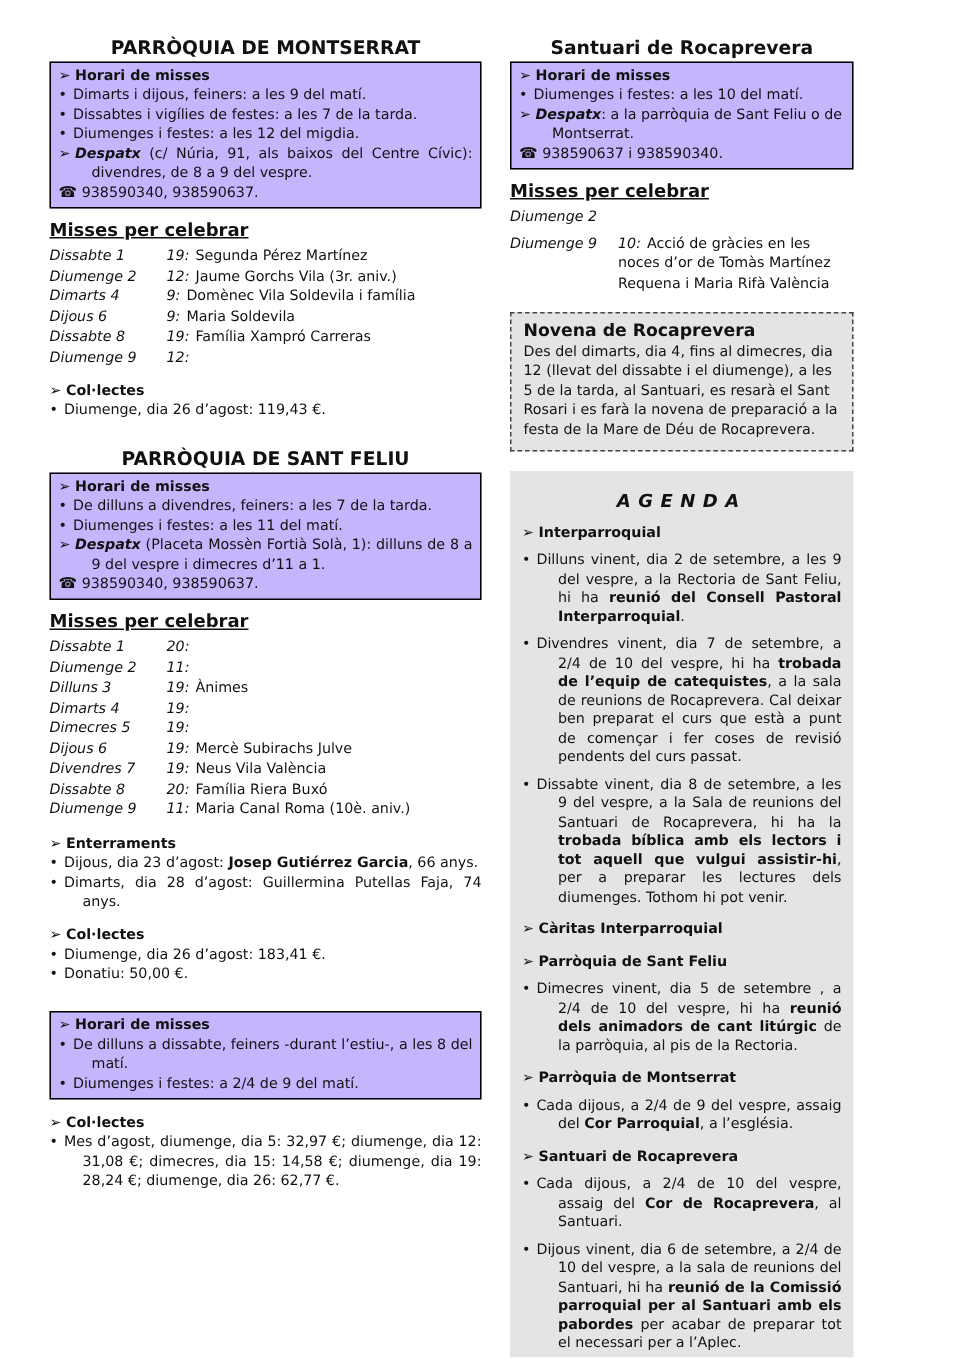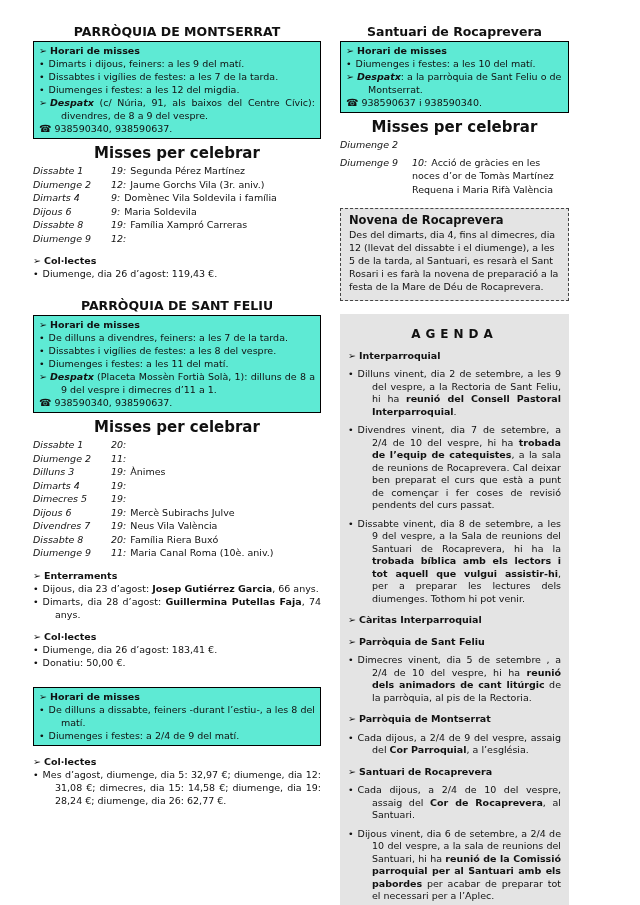--- a/index.html
+++ b/index.html
@@ -4,40 +4,40 @@
 <style>
   html,body{margin:0;padding:0;background:#ffffff;}
   .page{position:relative;width:640px;height:905px;background:#fff;overflow:hidden;
         font-family:"DejaVu Sans","Liberation Sans",sans-serif;font-size:9.5px;
         color:var(--ink,#111);line-height:13px;}
   .col{position:absolute;top:24px;}
   .col-left{left:33px;width:288px;}
   .col-right{left:340px;width:229px;}
   .sec-title{text-align:center;font-weight:bold;font-size:12.5px;line-height:15px;margin:0 0 2px 0;}
   .mt18{margin-top:18px;}
-  .box{border:1px solid #000;padding:2px 5px 3px 5px;background:#5eead4;}
+  .box{border:1px solid #000;padding:2px 5px 3px 5px;background:#c4b5fd;}
   .bold-line{font-weight:bold;}
   .arrow{font-weight:bold;margin-right:3px;}
   .blt{margin-right:4px;}
   .hang{padding-left:22px;text-indent:-22px;}
   .just{text-align:justify;}
   .phone-ic{font-size:10px;margin-right:3px;}
-  .misses-title{text-align:center;font-weight:bold;font-size:15px;margin:8px 0 4px 0;}
+  .misses-title{text-align:left;font-weight:bold;font-size:12px;margin:8px 0 4px 0;text-decoration:underline;}
   .mrow{display:flex;line-height:13.5px;}
   .mday{flex:none;width:78px;font-style:italic;}
   .mday-sm{width:72px;}
   .mtime{font-style:italic;margin-right:4px;}
   .mval{white-space:pre-line;}
   .sub-head{font-weight:bold;margin-top:9px;}
   .b-it{font-weight:bold;font-style:italic;}
   .novena{margin-top:12px;background:var(--box-bg,#e4e4e4);border:1px dashed #444;
           text-align:left;padding:4px 8px 7px 8px;}
   .novena-title{font-weight:bold;font-size:11.5px;line-height:15px;}
   .agenda{margin-top:13px;background:var(--box-bg,#e4e4e4);padding:8px 8px 12px 8px;line-height:12.5px;}
-  .agenda-title{text-align:center;font-weight:bold;font-size:12px;letter-spacing:5px;margin:6px 0 4px 0;}
+  .agenda-title{text-align:center;font-weight:bold;font-size:12px;letter-spacing:5px;margin:6px 0 4px 0;font-style:italic;}
   .ag-head{font-weight:bold;margin-top:9px;}
   .ag-item{padding-left:24px;text-indent:-24px;text-align:justify;margin-top:6px;}
 </style>
 </head>
 <body>
 
 <div class="page">
 
   <div class="col col-left">
 
@@ -80,21 +80,20 @@
       </div>
       <div class="sub-head"><span class="arrow">➢</span><b>Col·lectes</b></div>
       <div class="hang"><span class="blt">•</span><span>Diumenge, dia 26 d’agost: 119,43 €.</span></div>
     </div>
 
     <div class="mt18">
       <div class="sec-title">PARRÒQUIA DE SANT FELIU</div>
       <div class="box">
         <div class="bold-line"><span class="arrow">➢</span><b>Horari de misses</b></div>
         <div class="hang"><span class="blt">•</span><span>De dilluns a divendres, feiners: a les 7 de la tarda.</span></div>
-        <div class="hang"><span class="blt">•</span><span>Dissabtes i vigílies de festes: a les 8 del vespre.</span></div>
         <div class="hang"><span class="blt">•</span><span>Diumenges i festes: a les 11 del matí.</span></div>
         <div class="hang just"><span class="arrow">➢</span><span class="b-it">Despatx</span><span> (Placeta Mossèn Fortià Solà, 1): dilluns de 8 a 9 del vespre i dimecres d’11 a 1.</span></div>
         <div><span class="phone-ic">☎</span><span>938590340, 938590637.</span></div>
       </div>
       <div class="misses-title">Misses per celebrar</div>
       <div>
         <div class="mrow">
             <span class="mday">Dissabte 1</span>
             <span><span class="mtime">20:</span><span></span></span>
           </div>
@@ -126,21 +125,21 @@
             <span class="mday">Dissabte 8</span>
             <span><span class="mtime">20:</span><span>Família Riera Buxó</span></span>
           </div>
         <div class="mrow">
             <span class="mday">Diumenge 9</span>
             <span><span class="mtime">11:</span><span>Maria Canal Roma (10è. aniv.)</span></span>
           </div>
       </div>
       <div class="sub-head"><span class="arrow">➢</span><b>Enterraments</b></div>
       <div class="hang just"><span class="blt">•</span><span><span>Dijous, dia 23 d’agost: </span><span style="font-weight: bold;">Josep Gutiérrez Garcia</span><span>, 66 anys.</span></span></div>
-      <div class="hang just"><span class="blt">•</span><span><span>Dimarts, dia 28 d’agost: </span><span style="font-weight: bold;">Guillermina Putellas Faja</span><span>, 74 anys.</span></span></div>
+      <div class="hang just"><span class="blt">•</span><span><span>Dimarts, dia 28 d’agost: </span><span style="font-weight: normal;">Guillermina Putellas Faja</span><span>, 74 anys.</span></span></div>
       <div class="sub-head"><span class="arrow">➢</span><b>Col·lectes</b></div>
       <div class="hang"><span class="blt">•</span><span>Diumenge, dia 26 d’agost: 183,41 €.</span></div>
       <div class="hang"><span class="blt">•</span><span>Donatiu: 50,00 €.</span></div>
     </div>
 
     <div class="mt18">
       <div class="box">
         <div class="bold-line"><span class="arrow">➢</span><b>Horari de misses</b></div>
         <div class="hang just"><span class="blt">•</span><span>De dilluns a dissabte, feiners -durant l’estiu-, a les 8 del matí.</span></div>
         <div class="hang"><span class="blt">•</span><span>Diumenges i festes: a 2/4 de 9 del matí.</span></div>

